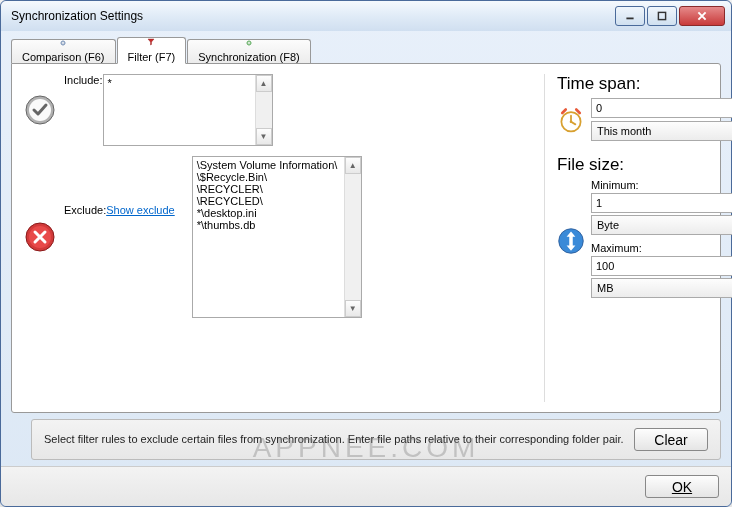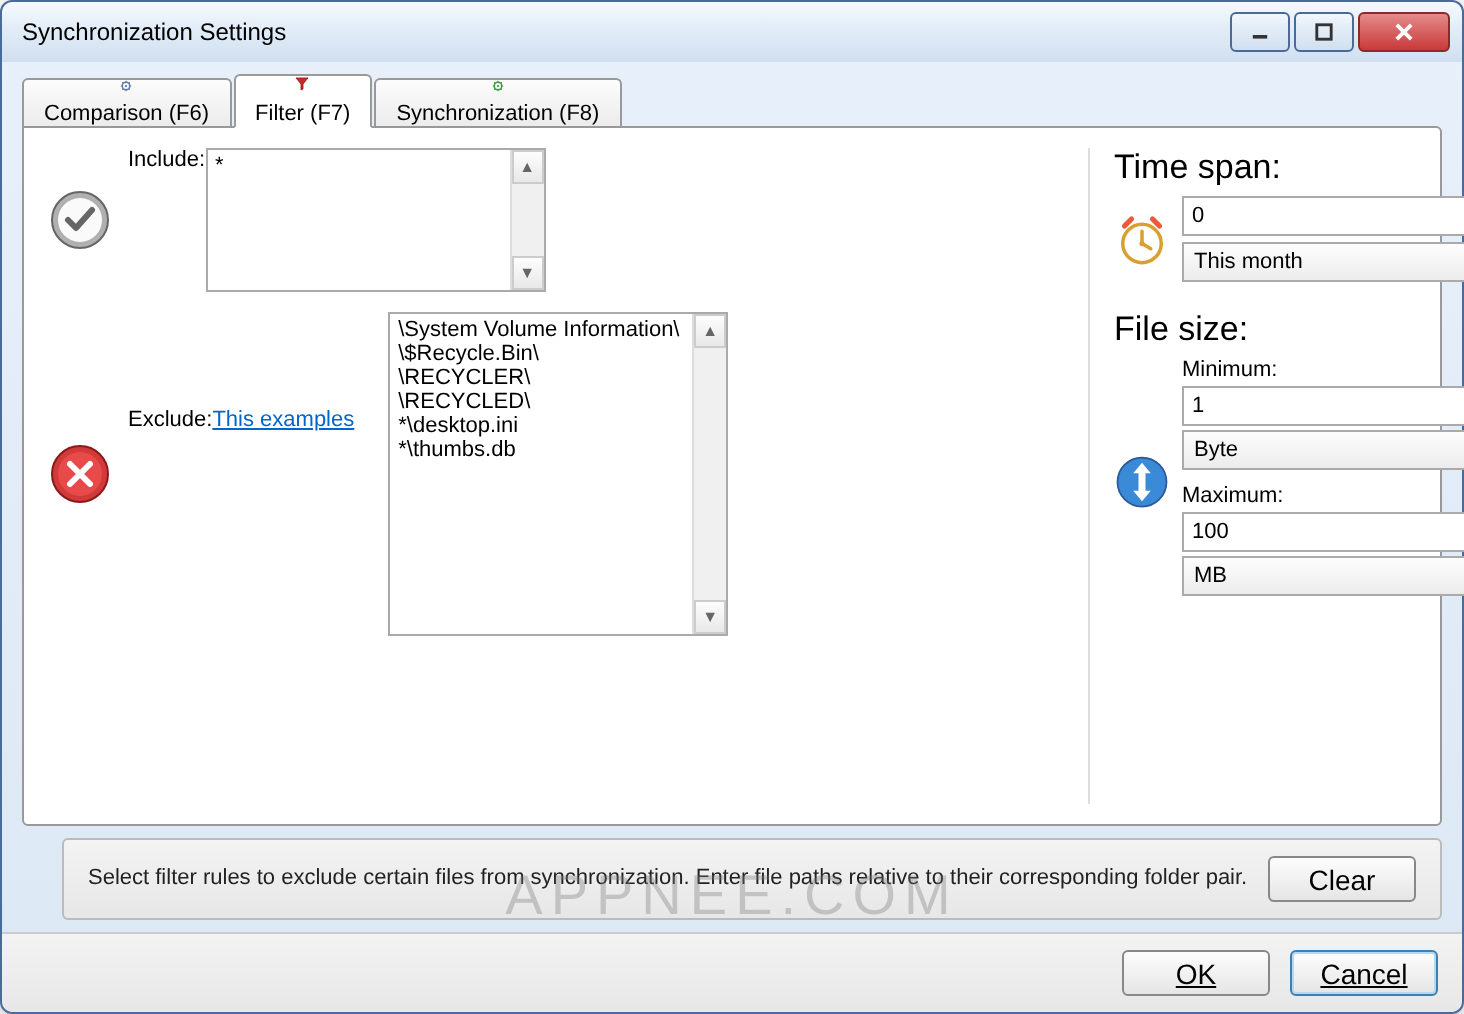--- a/index.html
+++ b/index.html
@@ -194,21 +194,21 @@
 
         <div class="section exclude-area">
           <svg class="big-icon" viewBox="0 0 32 32">
             <circle cx="16" cy="16" r="14" fill="#d23a3a" stroke="#8a1a1a" stroke-width="1"></circle>
             <circle cx="16" cy="16" r="11" fill="#e84a4a"></circle>
             <path d="M11 11 L21 21 M21 11 L11 21" stroke="#fff" stroke-width="3" stroke-linecap="round"></path>
           </svg>
           <div class="section-body">
             <div class="section-header">
               <div class="section-label">Exclude:</div>
-              <a class="link">This examples</a>
+              <a class="link">Show exclude</a>
             </div>
             <div class="textarea-wrap">
               <textarea class="textarea" style="">\System Volume Information\
 \$Recycle.Bin\
 \RECYCLER\
 \RECYCLED\
 *\desktop.ini
 *\thumbs.db</textarea>
               <div class="scrollbar-stub">
                 <div class="sb-btn">▲</div>
@@ -283,17 +283,16 @@
 
     <div class="footer" style="margin-top:6px; border:1px solid #bbb; border-radius:3px;margin-left:20px;">
       <div class="footer-text">Select filter rules to exclude certain files from synchronization. Enter file paths relative to their corresponding folder pair.</div>
       <button class="btn">Clear</button>
     </div>
   </div>
 
   <div class="footer" style="border-radius:0 0 6px 6px; text-decoration:underline;">
     <div style="flex:1"></div>
     <button class="btn">OK</button>
-    <button class="btn default">Cancel</button>
   </div>
 
   <div class="watermark">APPNEE.COM</div>
 </div>
 
 </body></html>

